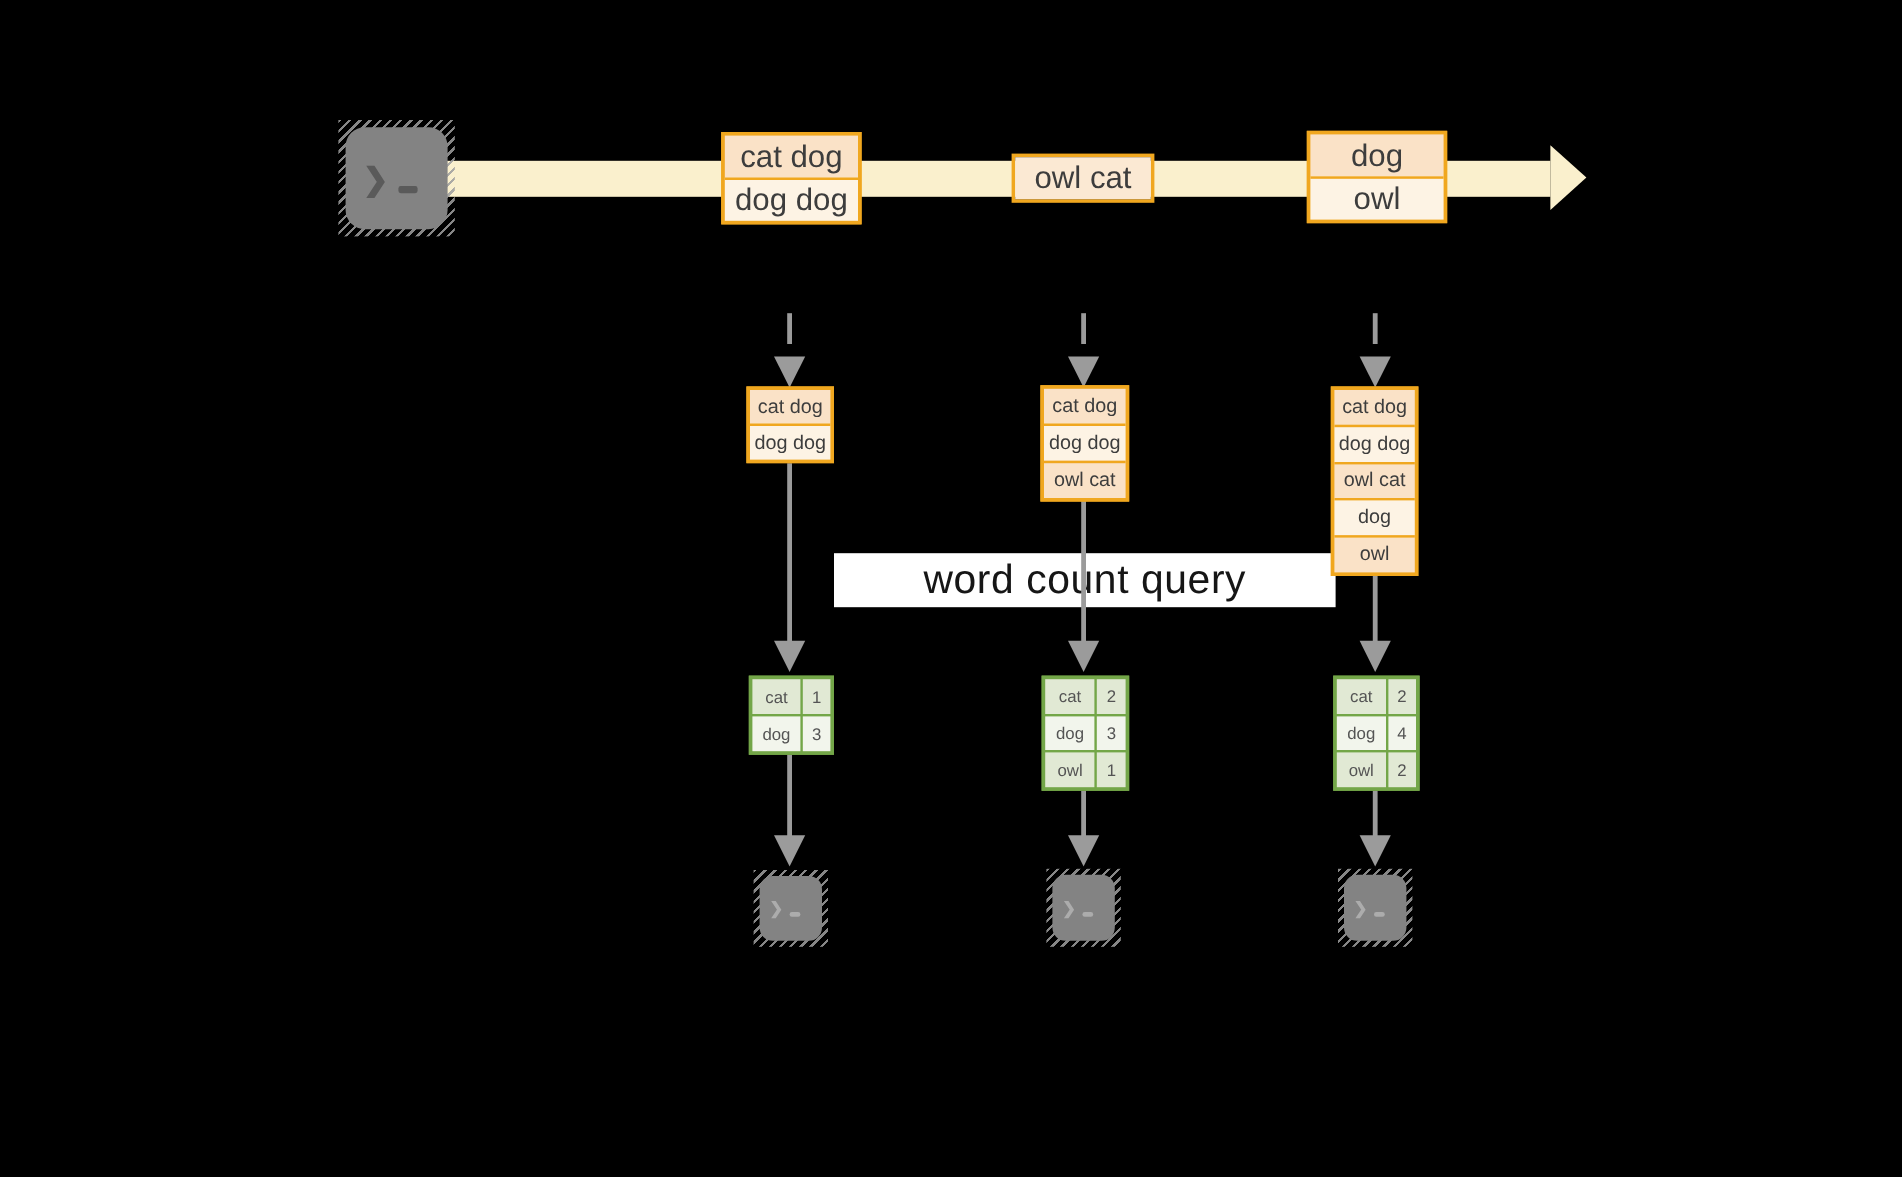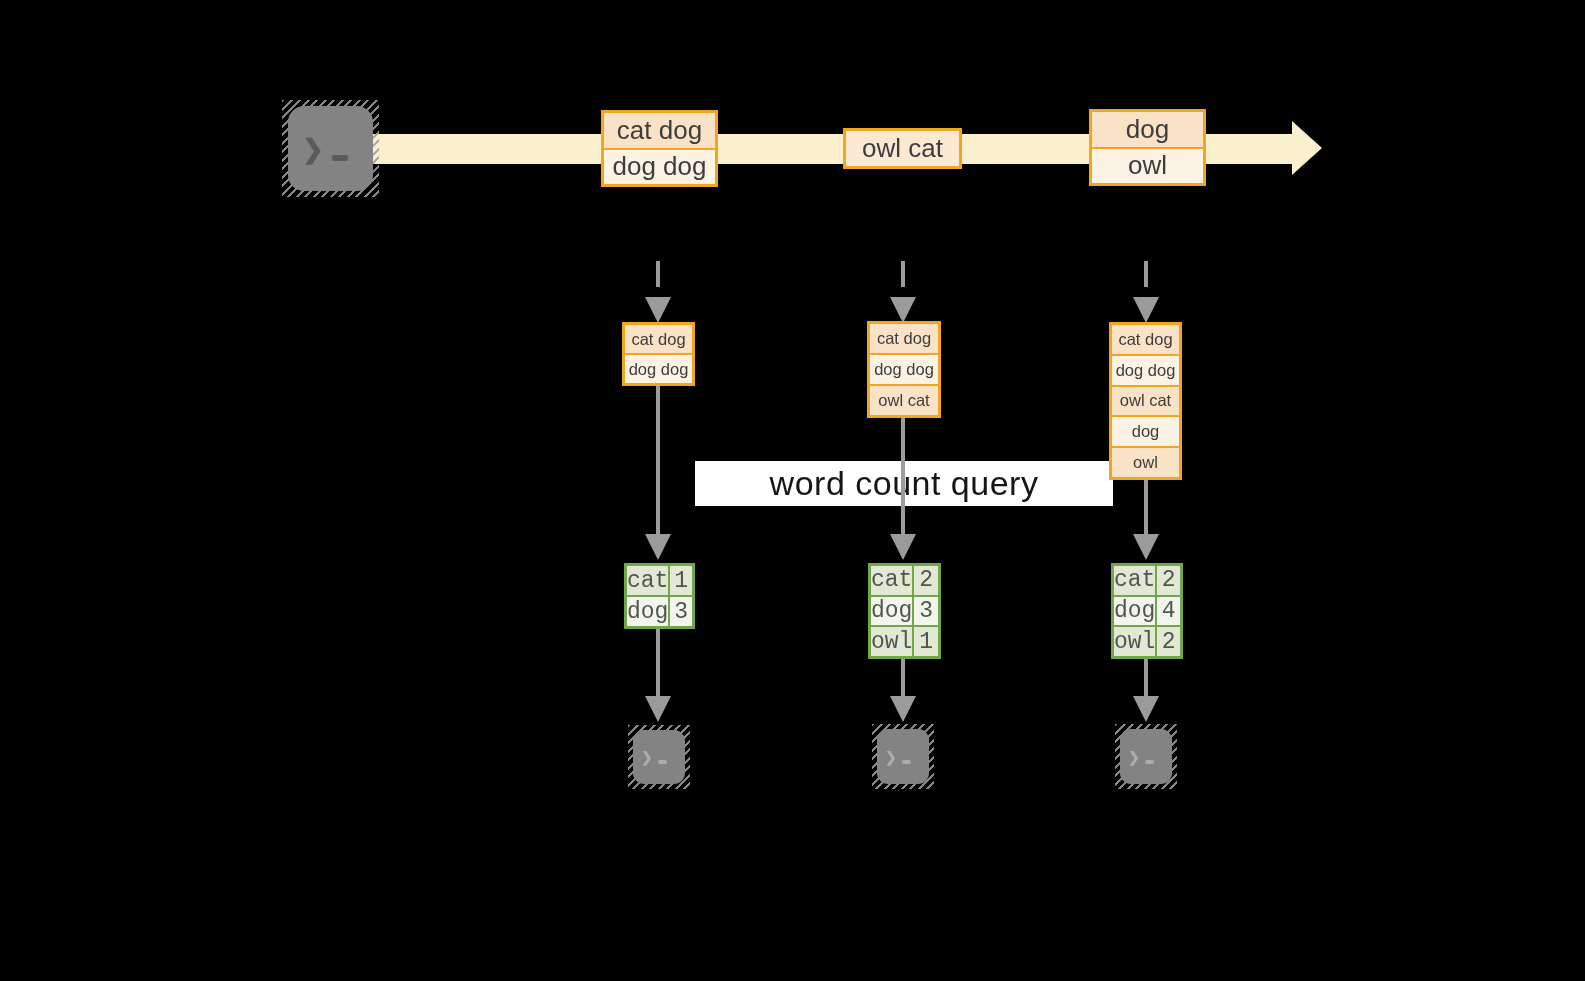--- a/index.html
+++ b/index.html
@@ -19,21 +19,21 @@
   .orange-box .row + .row{border-top:2px solid var(--gold);}
   .row.peach{background:var(--peach);}
   .row.cream{background:var(--cream);}
   .row.mid{background:var(--peach_mid);}
   .stream-font{font-size:26px;}
   .state-font .row{font-size:16.5px;}
 
   
   .gtable{border:3px solid var(--green);background:var(--green);display:flex;flex-direction:column;gap:2px;}
   .gtable .grow{flex:1;display:flex;gap:2px;}
-  .gtable .cell{display:flex;align-items:center;justify-content:center;color:#545454;font-size:23px;font-family:Liberation Mono, monospace;}
+  .gtable .cell{display:flex;align-items:center;justify-content:center;color:#545454;font-size:14px;}
   .gtable .cell.name{flex:1.75;}
   .gtable .cell.val{flex:1;}
   .grow.g0 .cell{background:var(--sage);}
   .grow.g1 .cell{background:var(--sage_light);}
 
   
   .vline{width:4px;background:var(--arrow);}
   .dline{width:4px;background:repeating-linear-gradient(to bottom,var(--arrow) 0 26px,transparent 26px 40px);}
   .ahead{width:0;height:0;border-left:13px solid transparent;border-right:13px solid transparent;
          border-top:26px solid var(--arrow);}

